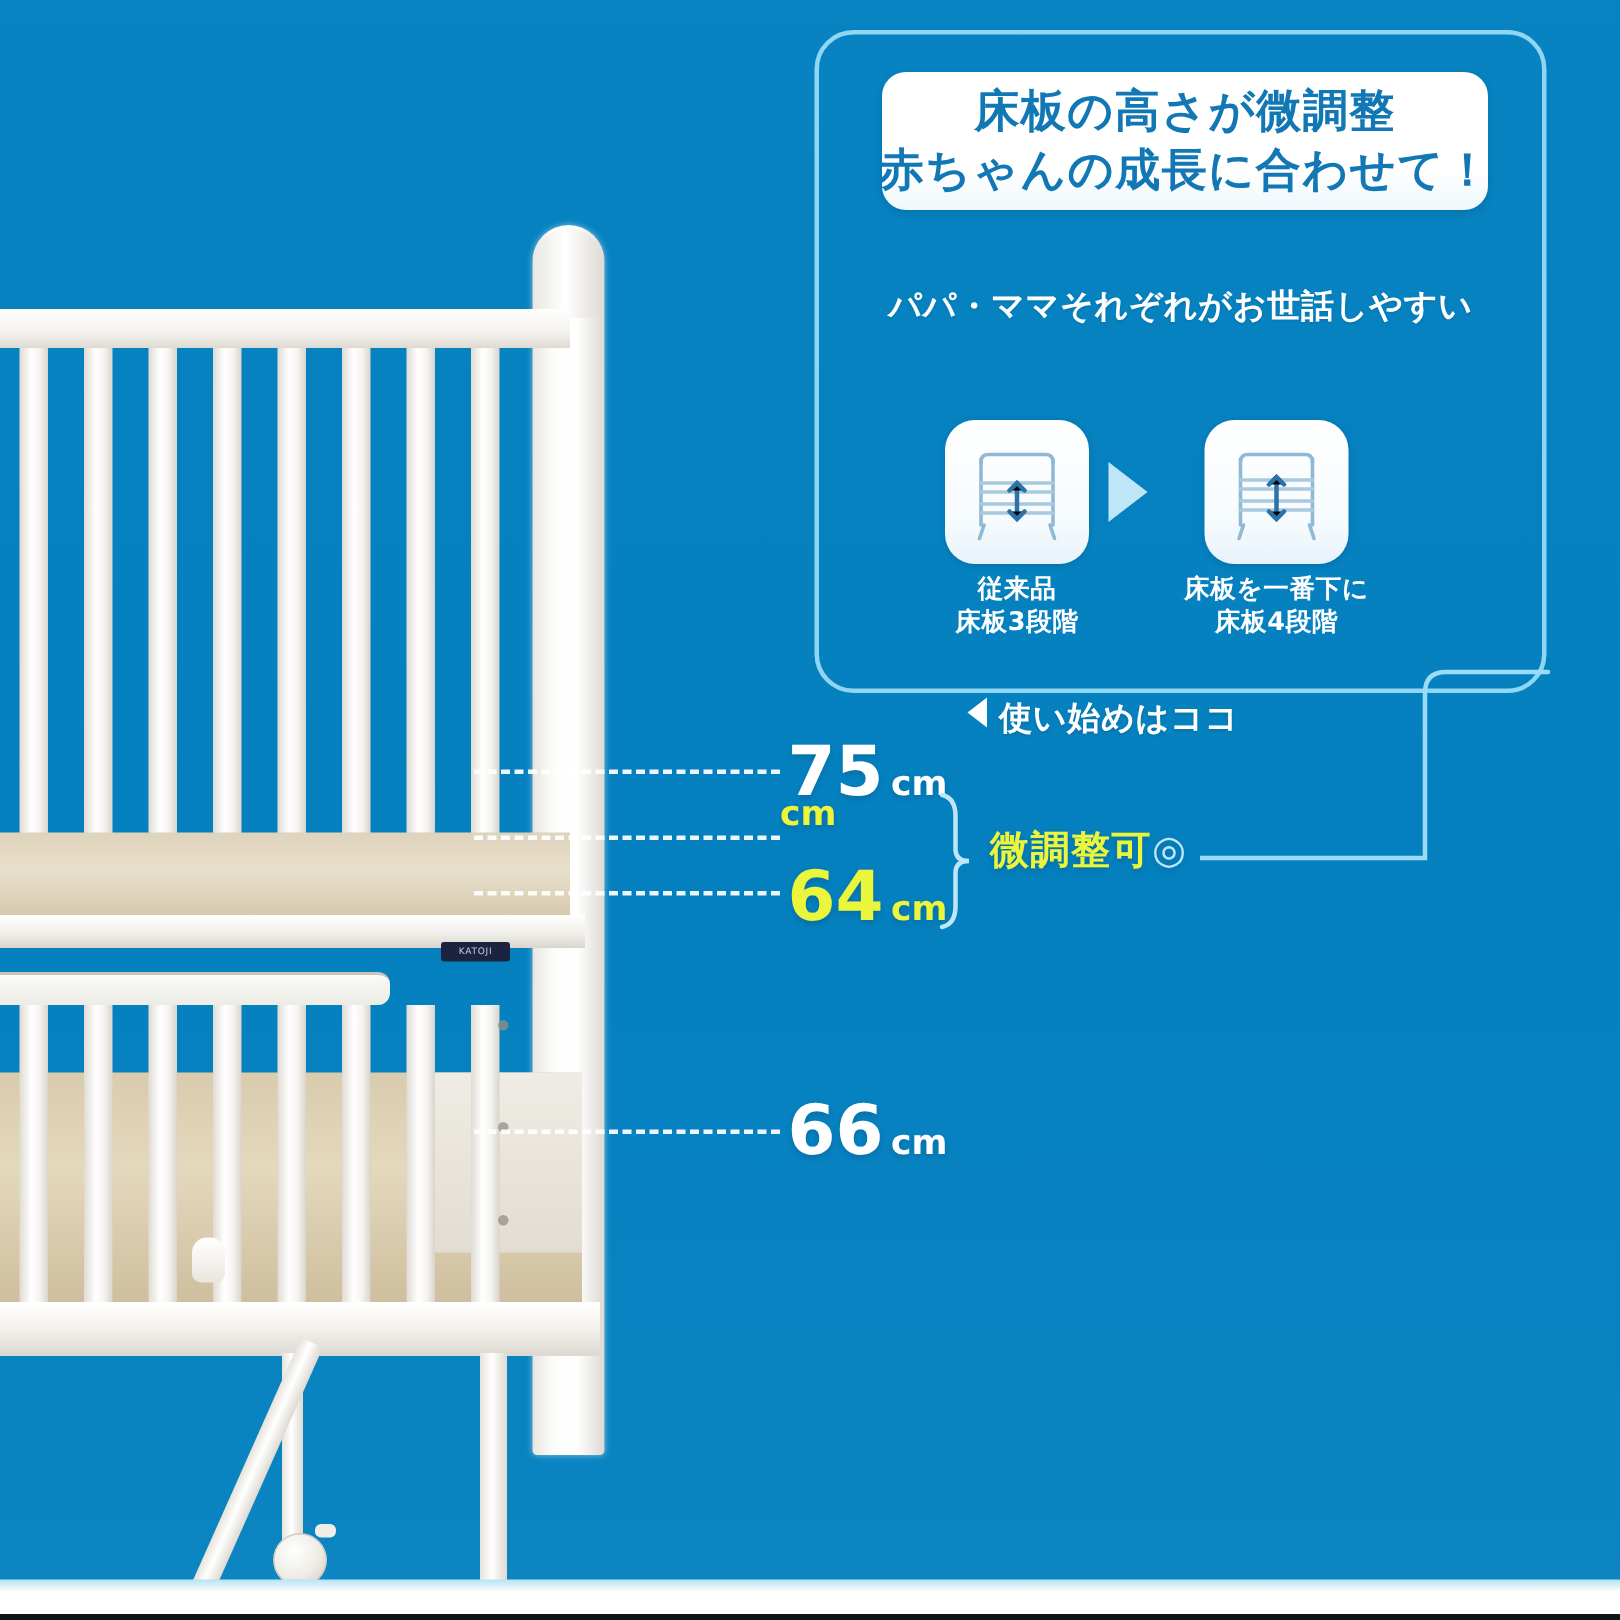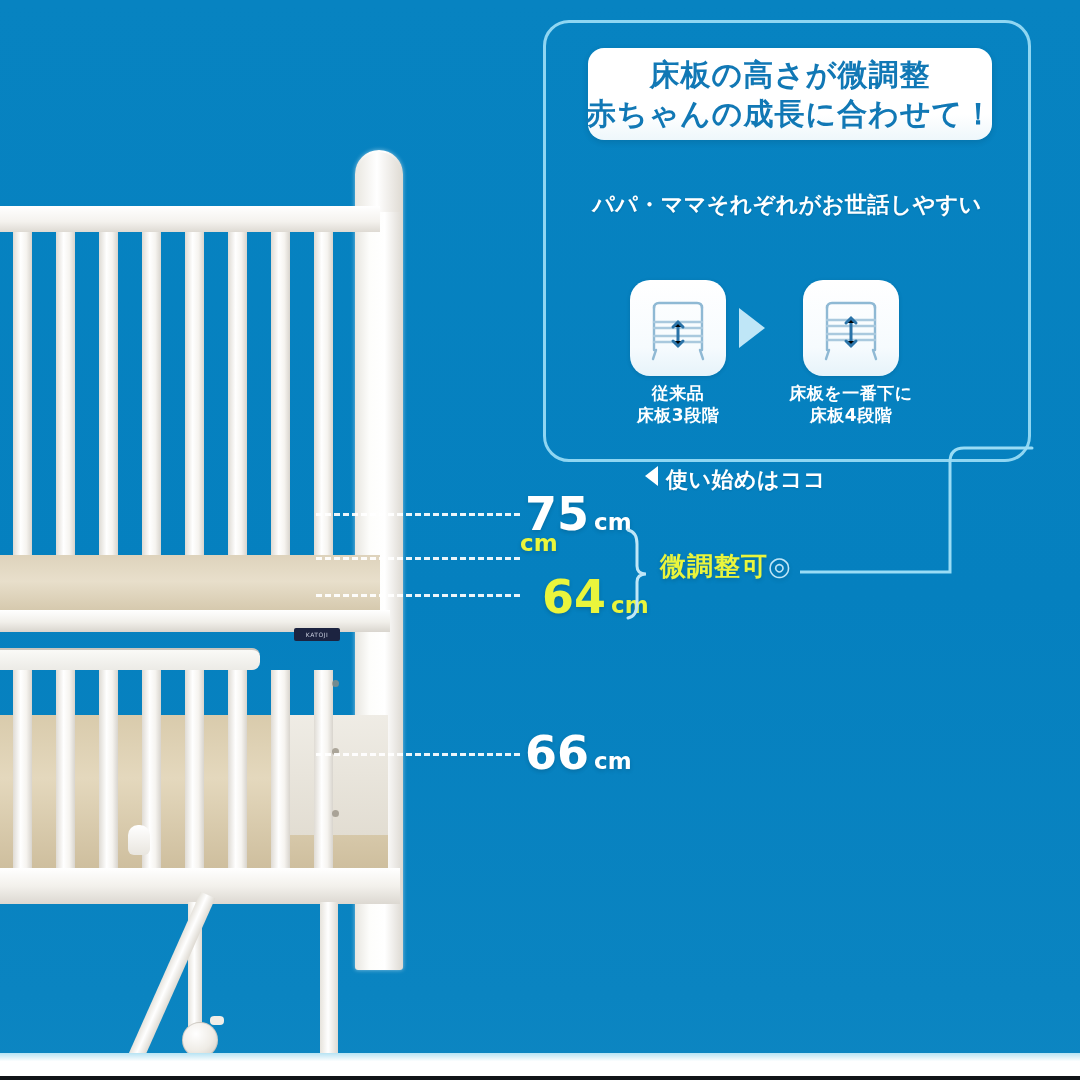--- a/index.html
+++ b/index.html
@@ -492,21 +492,21 @@
     <span class="unit">cm</span>
   </div>
   <div class="note" style="left:645px; top:464px;">
     <span class="tri"></span><span>使い始めはココ</span>
   </div>
 
   <div class="meas yellow" style="left:515px; top:530px;">
     <span class="unit">cm</span>
   </div>
 
-  <div class="meas yellow" style="left:542px; top:570px;">
+  <div class="meas yellow" style="left:525px; top:570px;">
     <span class="num">64</span>
     <span class="unit">cm</span>
   </div>
 
   <div class="brace">
     <svg width="26" height="92" viewBox="0 0 26 92" aria-hidden="true">
       <path d="M4 2 q9 2 9 14 v22 q0 8 9 8 q-9 0 -9 8 v22 q0 12 -9 14" fill="none" stroke="#bfe6f7" stroke-width="3" stroke-linecap="round"></path>
     </svg>
   </div>
 

